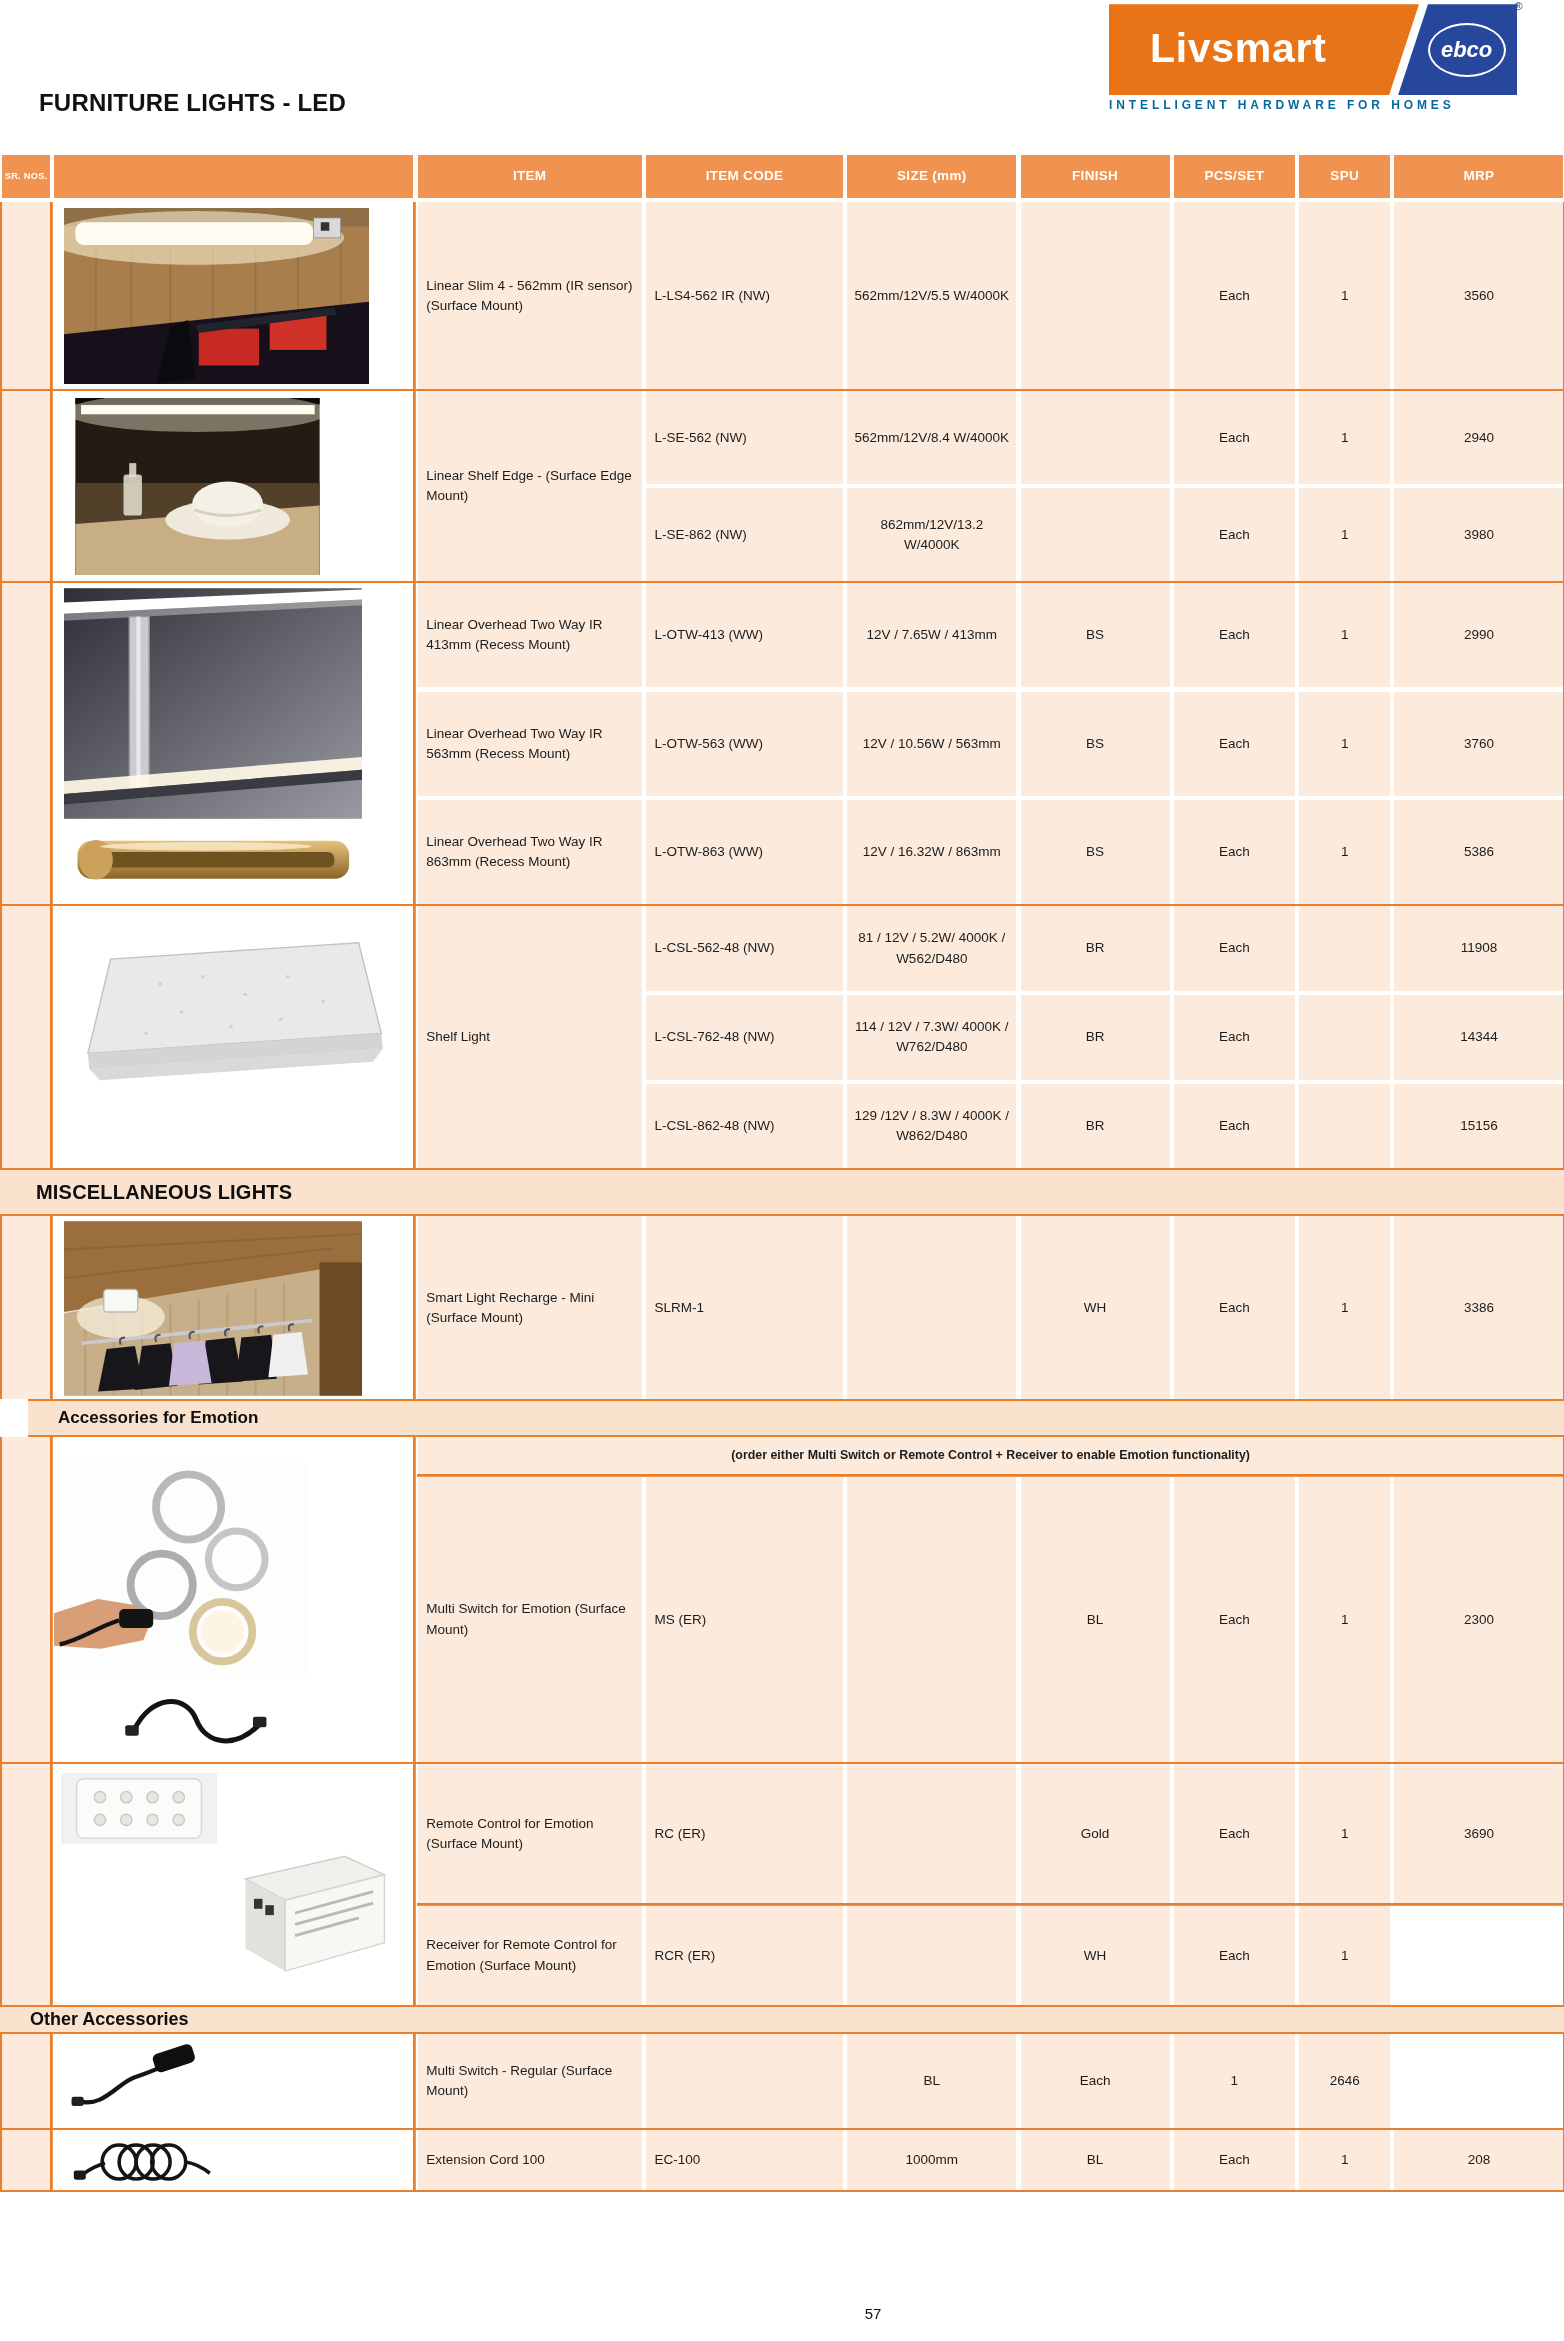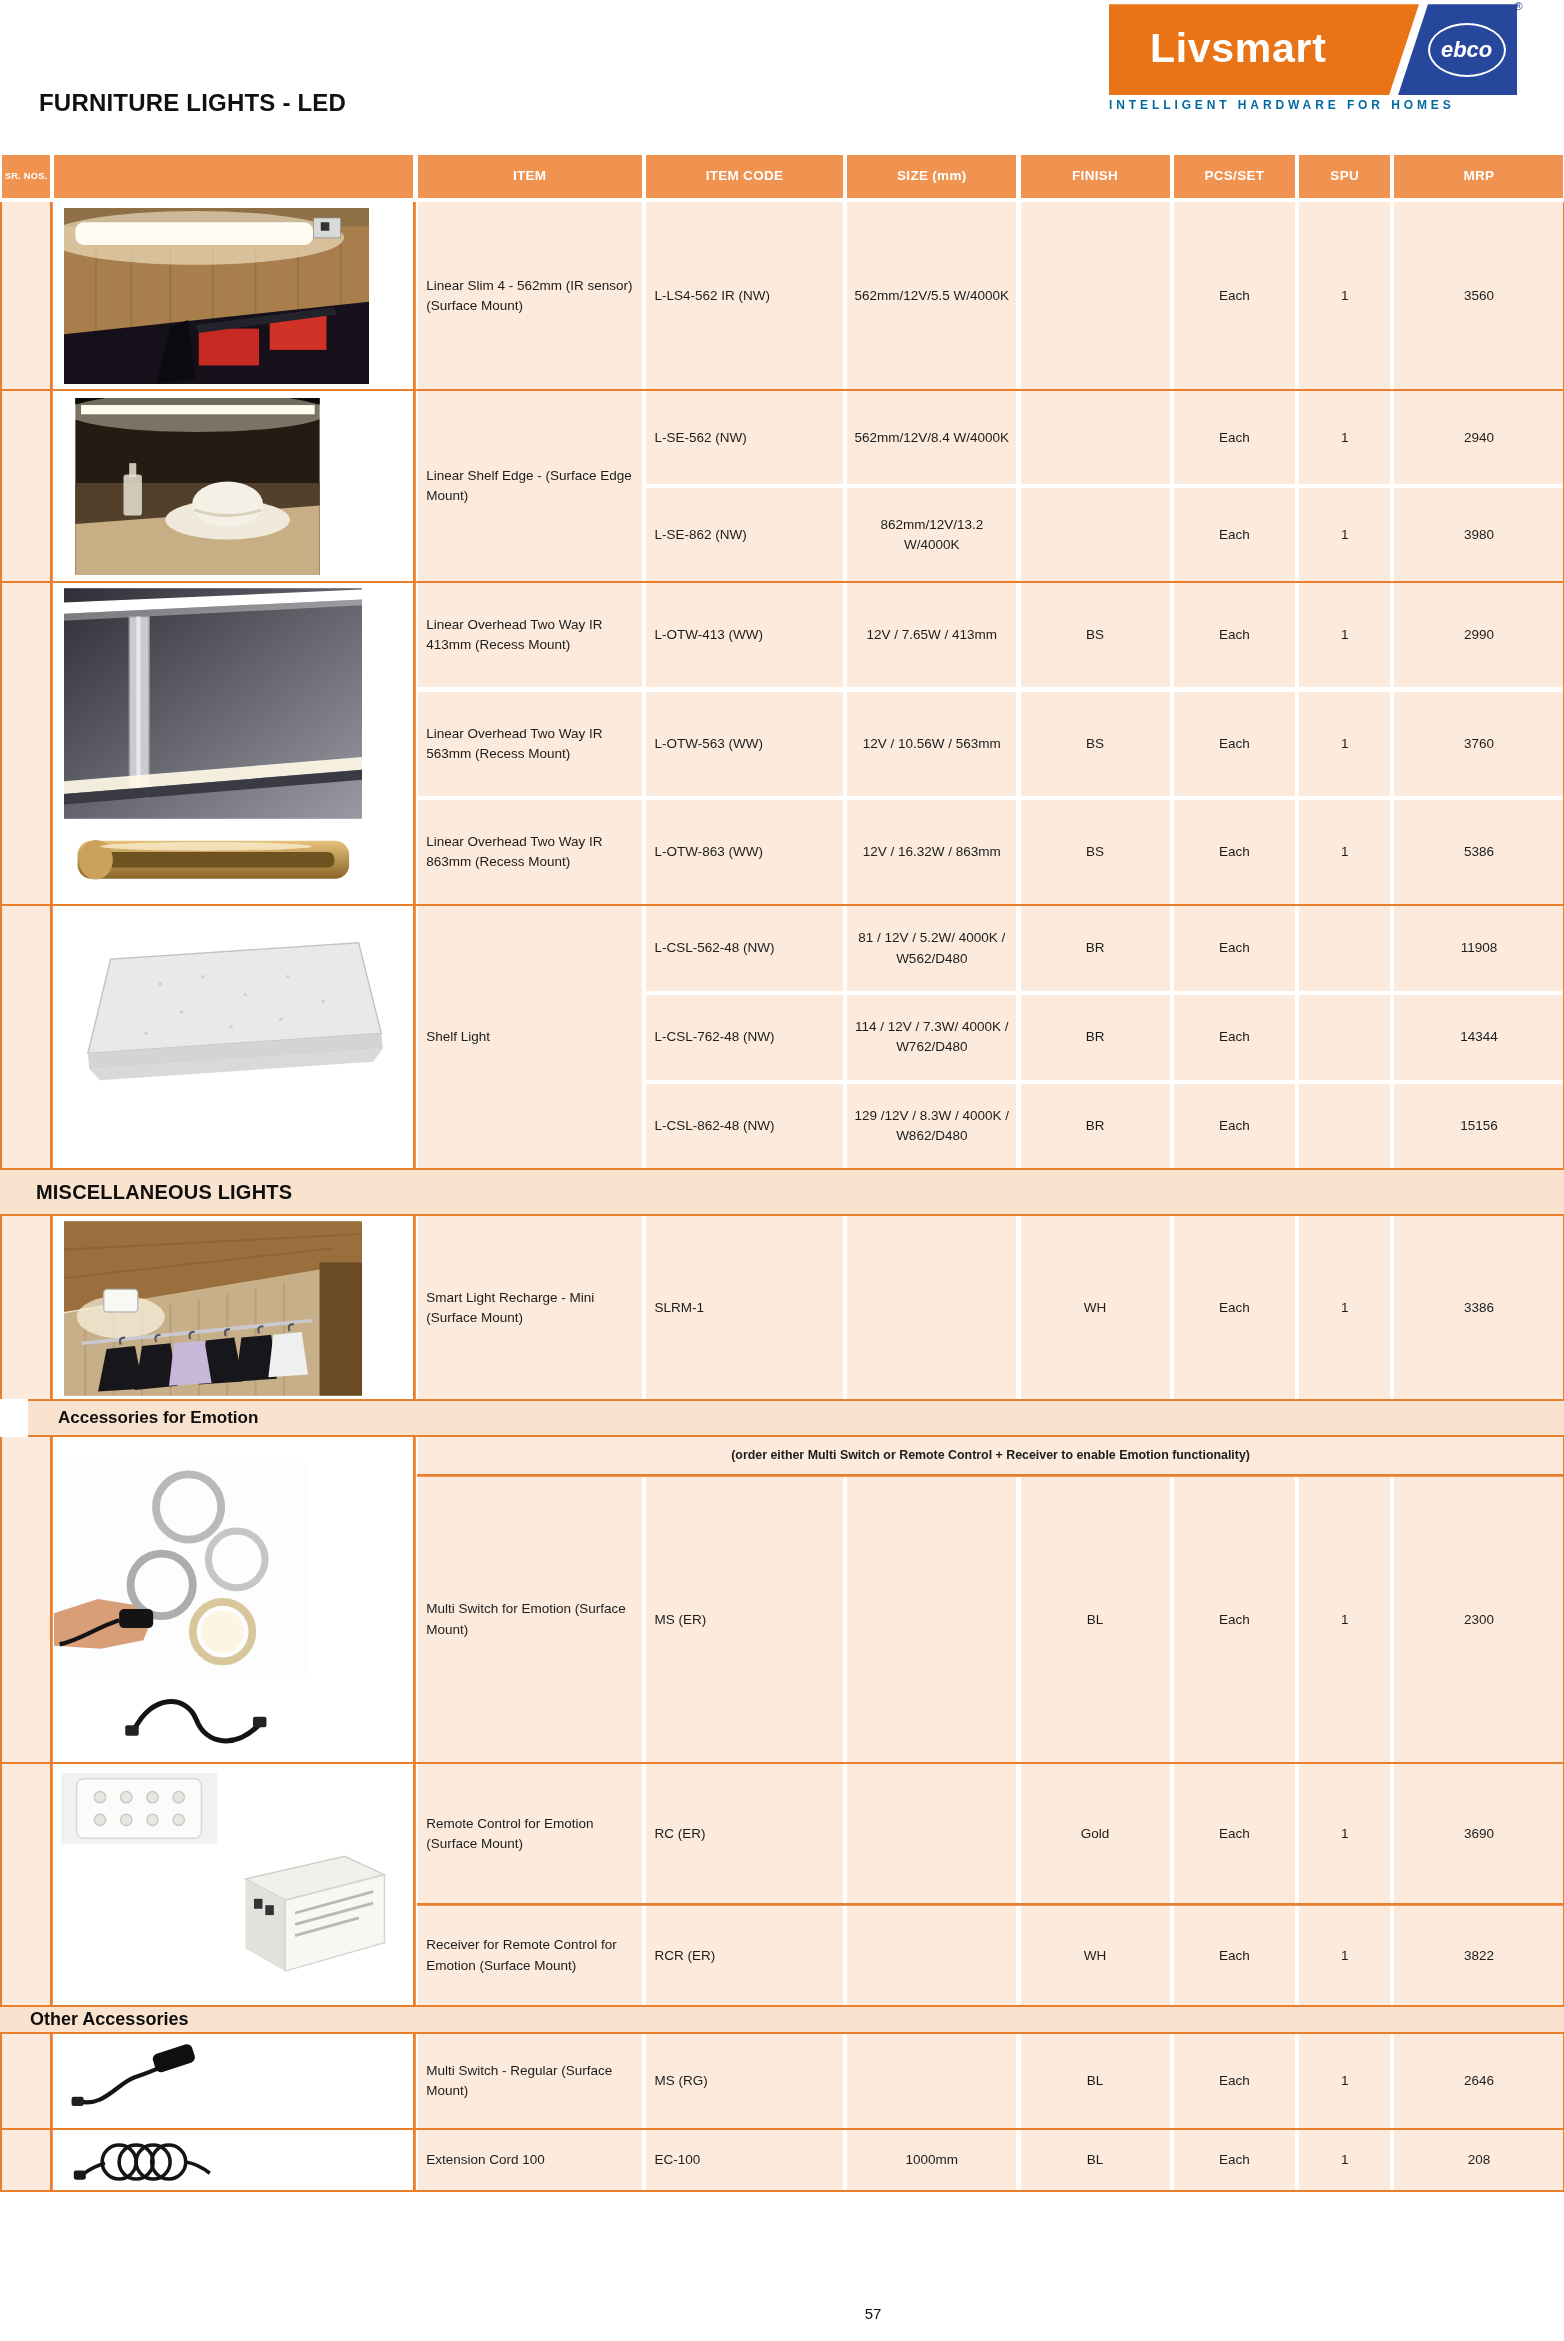--- a/index.html
+++ b/index.html
@@ -382,41 +382,39 @@
       <div class="c">Gold</div>
       <div class="c">Each</div>
       <div class="c">1</div>
       <div class="c">3690</div>
       <div class="c al">Receiver for Remote Control for Emotion (Surface Mount)</div>
       <div class="c al">RCR (ER)</div>
       <div class="c"></div>
       <div class="c">WH</div>
       <div class="c">Each</div>
       <div class="c">1</div>
-      <div class="c">3822</div>
     </div>
 
     <div class="sec sec-other">
       <span>Other Accessories</span>
     </div>
 
     <div class="band b8">
       <div class="c"></div>
       <div class="c imgc">
         <span class="ph" style="left:14px;top:5.7px">
           <svg width="149" height="74" viewBox="0 0 210 104">
             <rect width="210" height="104" fill="#FFFFFF"></rect>
             <path d="M15 86C50 96 70 60 95 52S150 30 163 24" stroke="#151515" stroke-width="6" fill="none"></path>
             <rect x="120" y="12" width="58" height="27" rx="8" fill="#101010" transform="rotate(-18 149 25)"></rect>
             <rect x="5" y="80" width="17" height="13" rx="3" fill="#202020"></rect>
           </svg>
         </span>
       </div>
       <div class="c al">Multi Switch - Regular (Surface Mount)</div>
-      <div class="c al">MS (RG)</div>
       <div class="c"></div>
       <div class="c">BL</div>
       <div class="c">Each</div>
       <div class="c">1</div>
       <div class="c">2646</div>
     </div>
 
     <div class="band b9 bt bb">
       <div class="c"></div>
       <div class="c imgc">

